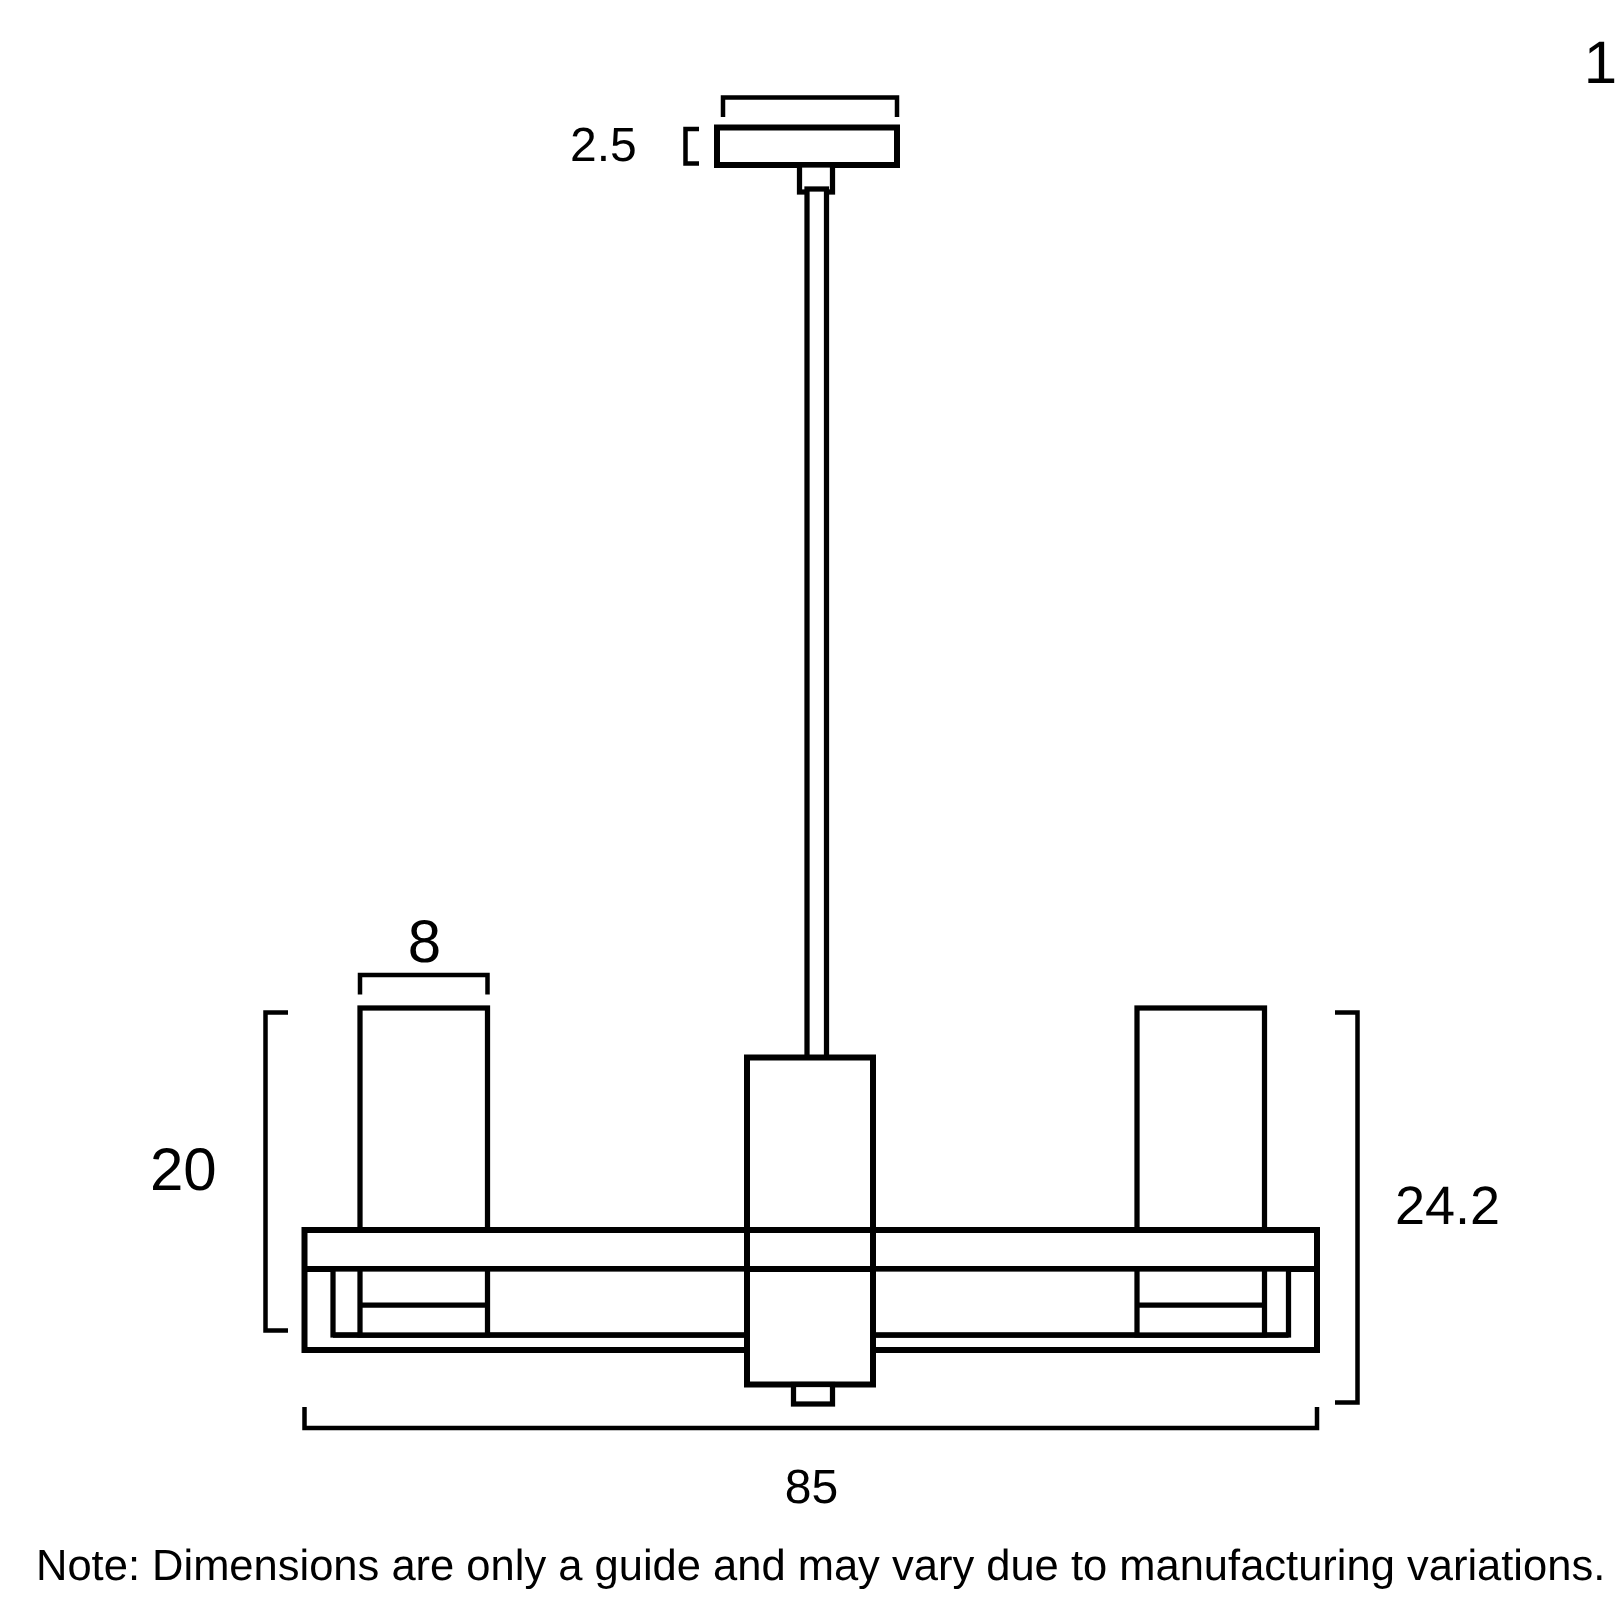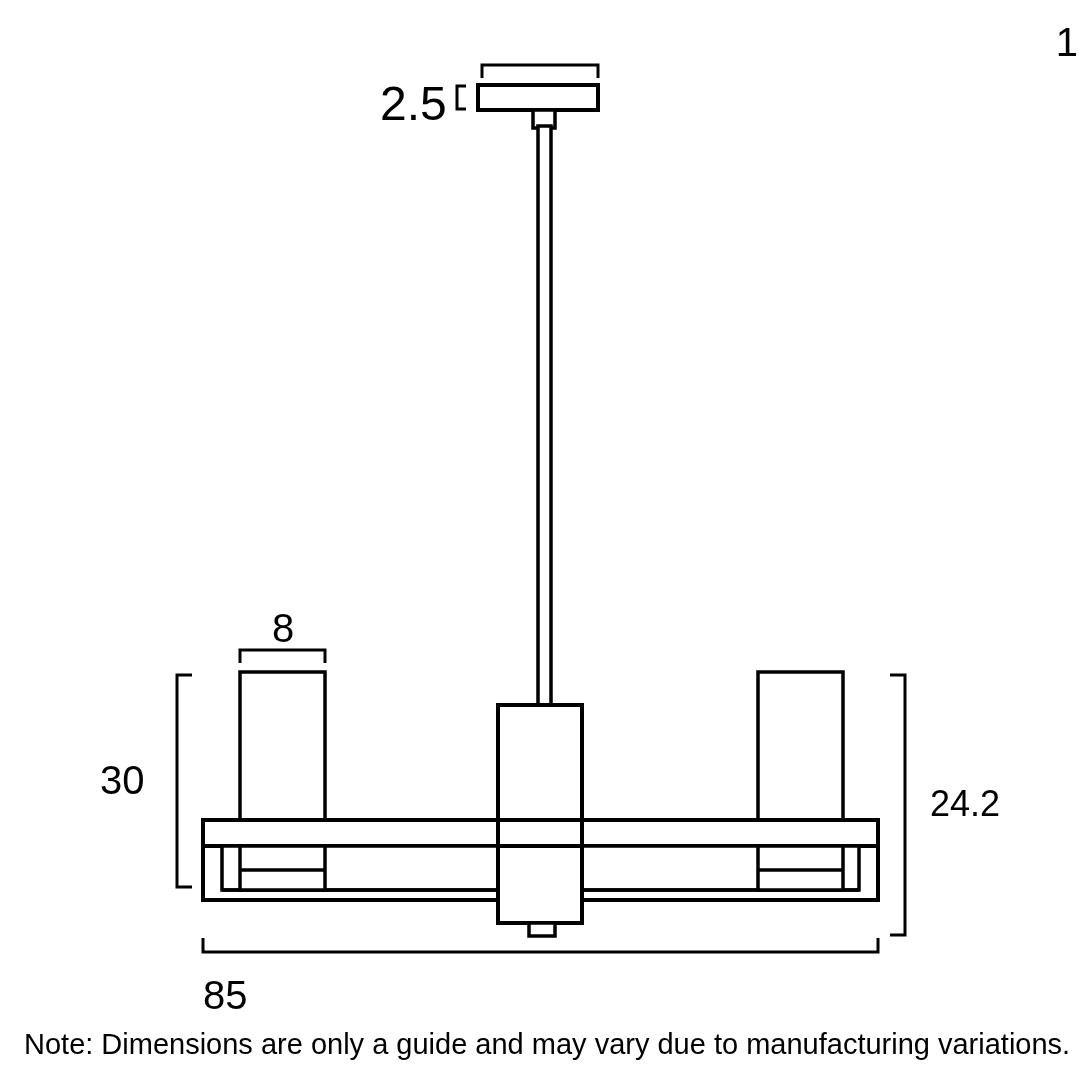--- a/index.html
+++ b/index.html
@@ -38,39 +38,39 @@
     line-height: 1;
   }
   #label-12 {
     left: 0; top: 22px; width: 1080px;
     text-align: center;
     font-size: 40px;
   }
   #label-12 span { position: relative; left: -540px; margin-left: 540px; }
   #label-25 {
     left: 380px; top: 80px;
-    font-size: 48px;
+    font-size: 32px;
   }
   #label-8 {
     left: 240px; top: 608px; width: 86px;
     text-align: center;
     font-size: 40px;
   }
   #label-20 {
     left: 100px; top: 760px;
     font-size: 40px;
   }
   #label-242 {
     left: 930px; top: 786px;
     font-size: 36px;
   }
   #label-85 {
     left: 203px; top: 975px; width: 676px;
-    text-align: left;
-    font-size: 40px;
+    text-align: center;
+    font-size: 32px;
   }
   #note-text {
     position: absolute;
     left: 24px;
     top: 1028px;
     font-size: 29px;
     font-family: Liberation Sans, sans-serif;
     color: #000000;
     white-space: nowrap;
   }
@@ -140,21 +140,21 @@
   </svg>
 
   <div class="dim-label" id="label-12">
     <span style="position:absolute; left:538px; top:0; transform:translateX(-50%);">12</span>
   </div>
 
   <div class="dim-label" id="label-25">2.5</div>
 
   <div class="dim-label" id="label-8">8</div>
 
-  <div class="dim-label" id="label-20">30</div>
+  <div class="dim-label" id="label-20">20</div>
 
   <div class="dim-label" id="label-242">24.2</div>
 
   <div class="dim-label" id="label-85">85</div>
 
   <div id="note-text">Note: Dimensions are only a guide and may vary due to manufacturing variations.</div>
 
 </div>
 
 </body></html>

